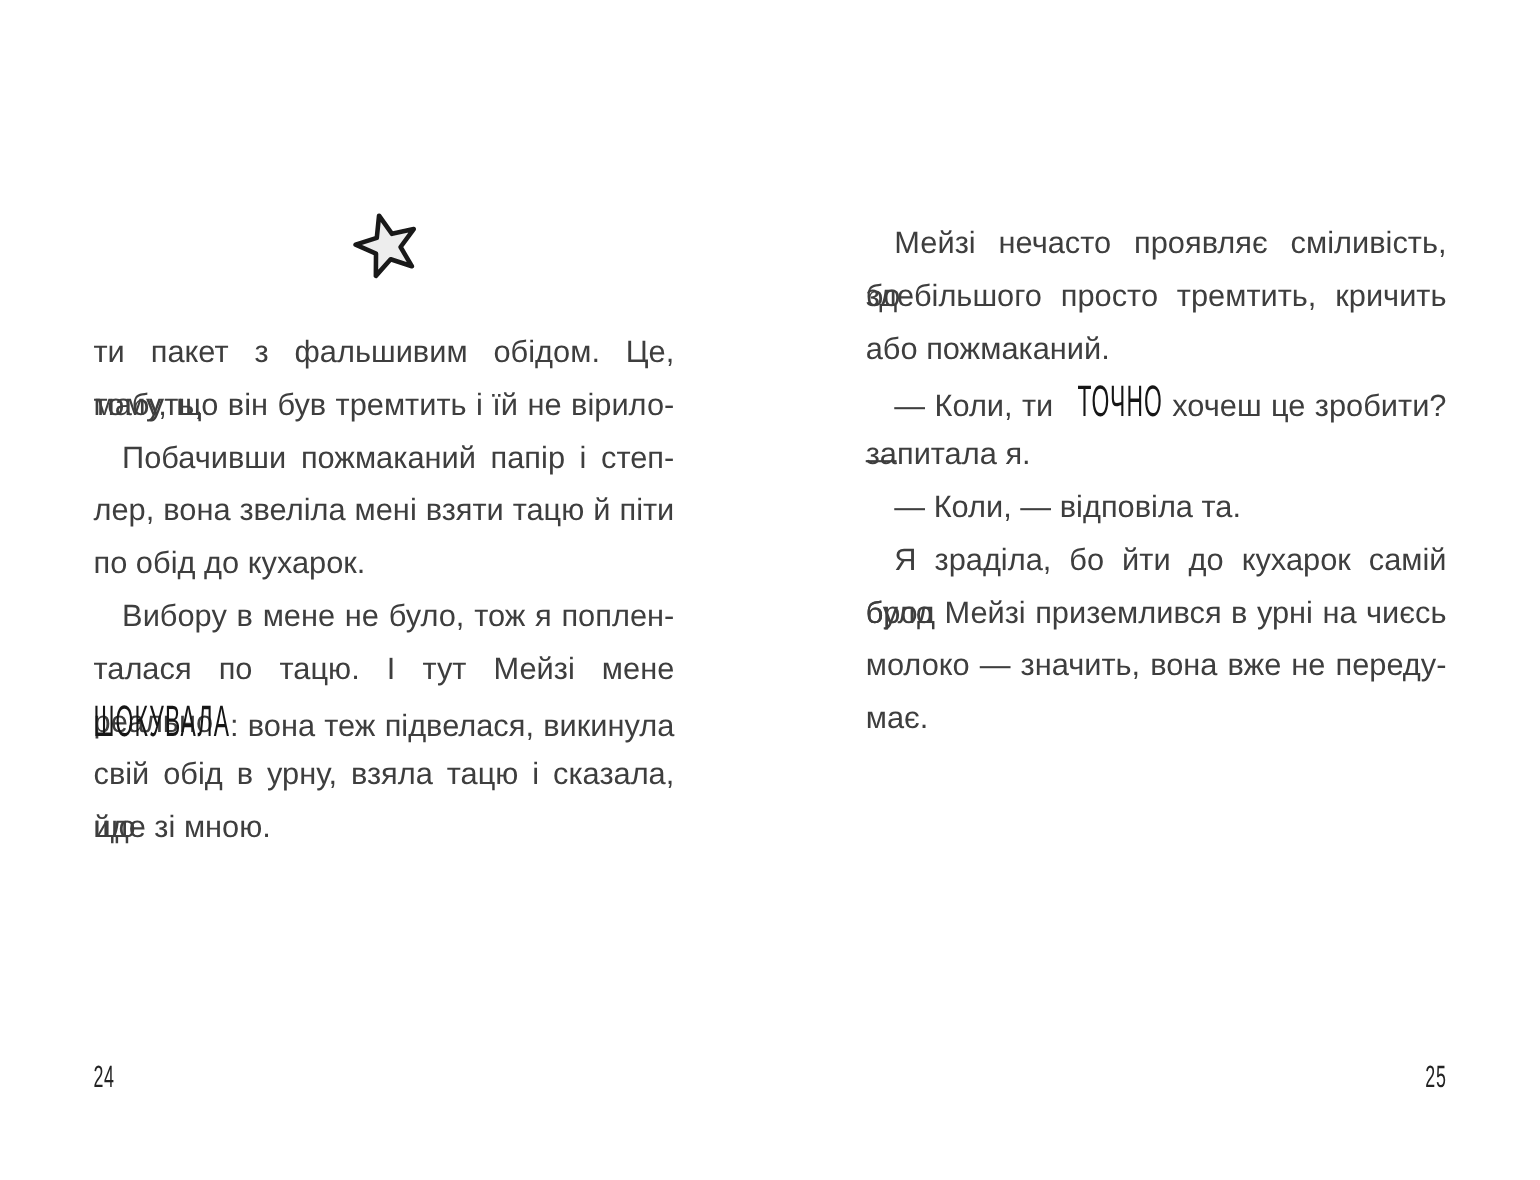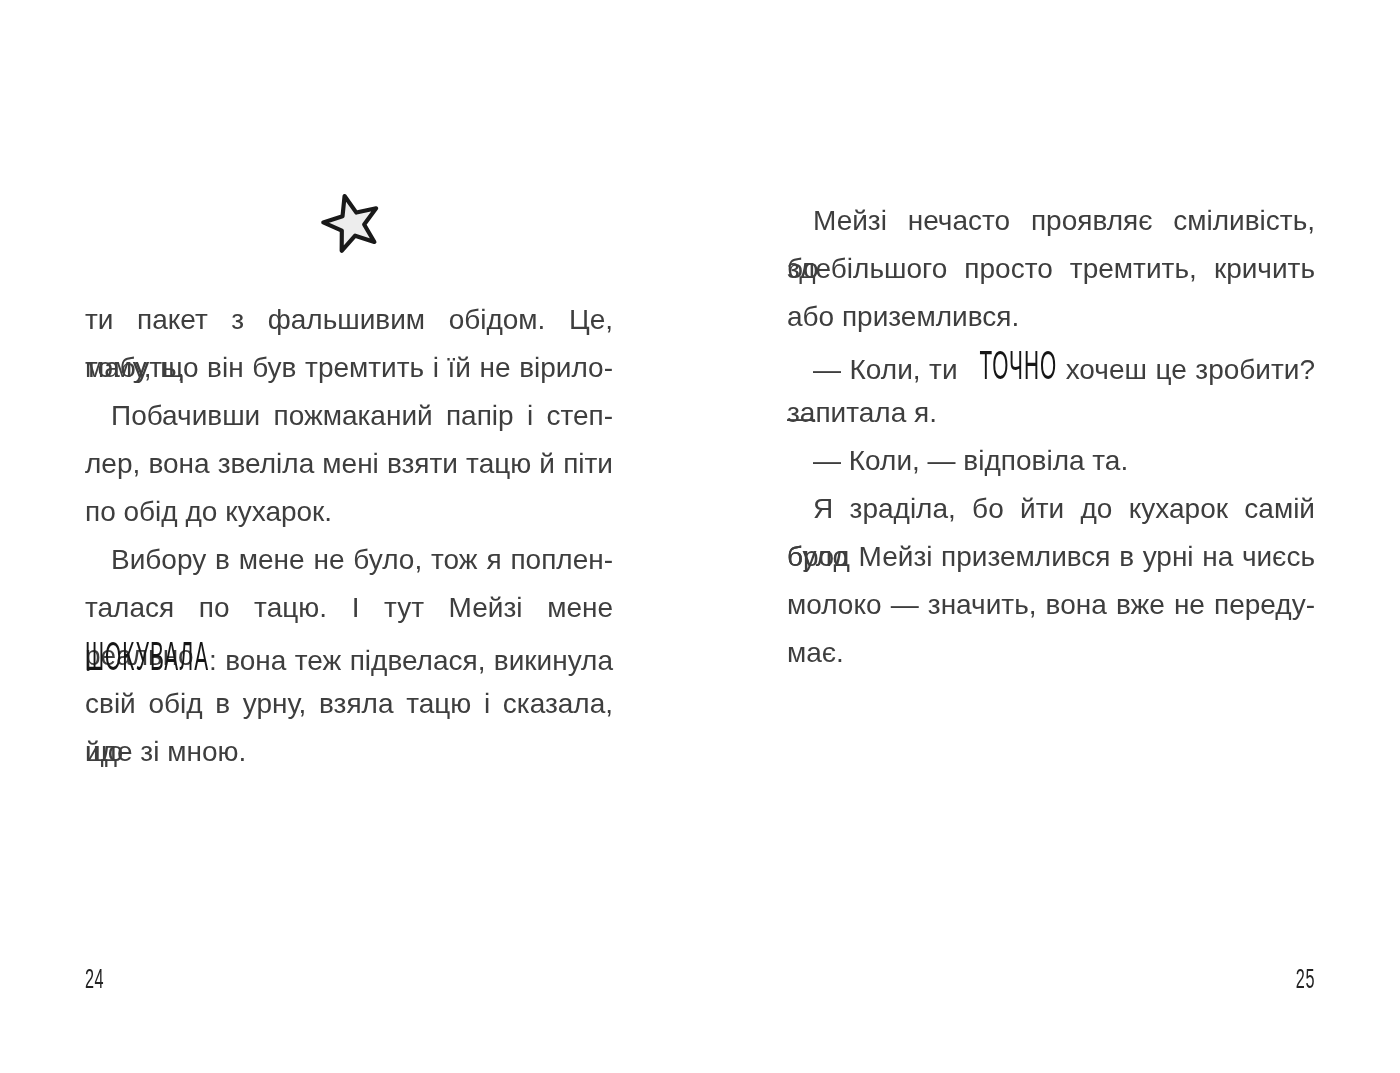--- a/index.html
+++ b/index.html
@@ -62,21 +62,21 @@
         <div class="line"><span class="disp" style="margin-right: -114.72px;">ШОКУВАЛА</span><span>: вона теж підвелася, викинула</span></div>
         <div class="line"><span>свій обід в урну, взяла тацю і сказала, що</span></div>
         <div class="line last"><span>йде зі мною.</span></div>
       </div>
     </div>
 
   <div class="page-text" id="right-text">
       <div class="para">
         <div class="line first"><span>Мейзі нечасто проявляє сміливість, бо</span></div>
         <div class="line"><span>здебільшого просто тремтить, кричить</span></div>
-        <div class="line last"><span>або приземлився.</span></div>
+        <div class="line last"><span>або пожмаканий.</span></div>
       </div>
       <div class="para">
         <div class="line first"><span>— Коли, ти </span><span class="disp" style="margin-right: -84.48px;">ТОЧНО</span><span> хочеш це зробити? —</span></div>
         <div class="line last"><span>запитала я.</span></div>
       </div>
       <div class="para">
         <div class="line first last"><span>— Коли, — відповіла та.</span></div>
       </div>
       <div class="para">
         <div class="line first"><span>Я зраділа, бо йти до кухарок самій було</span></div>

